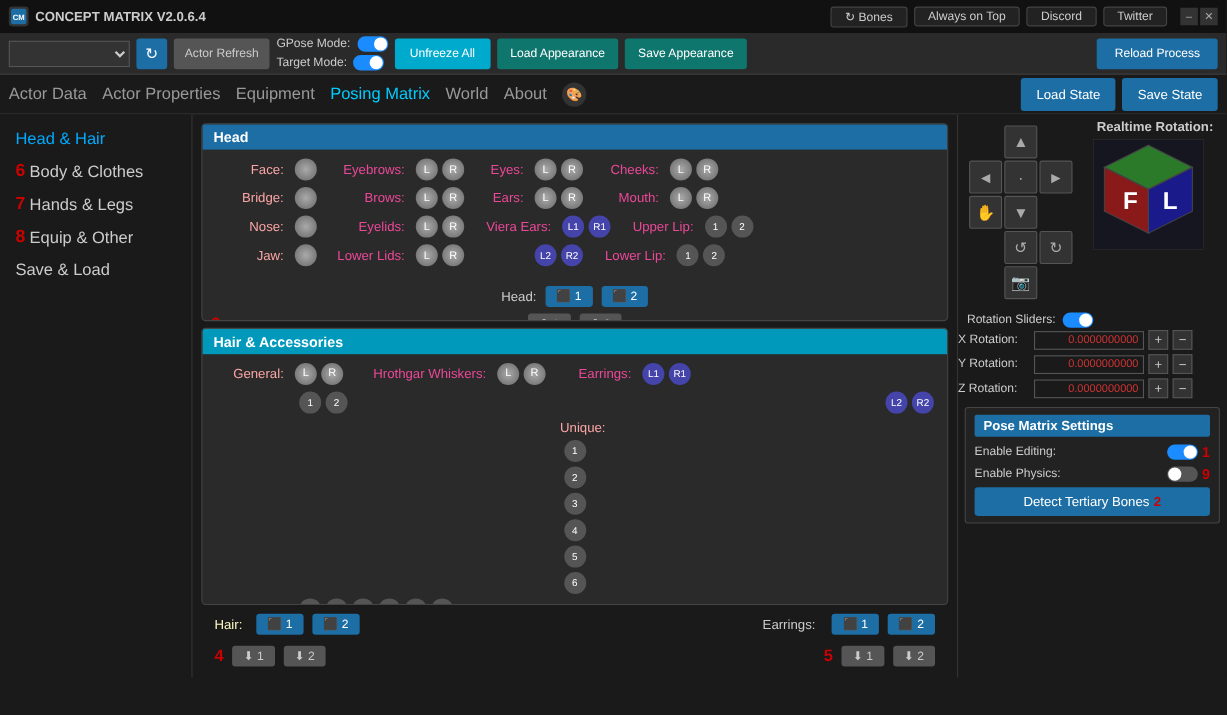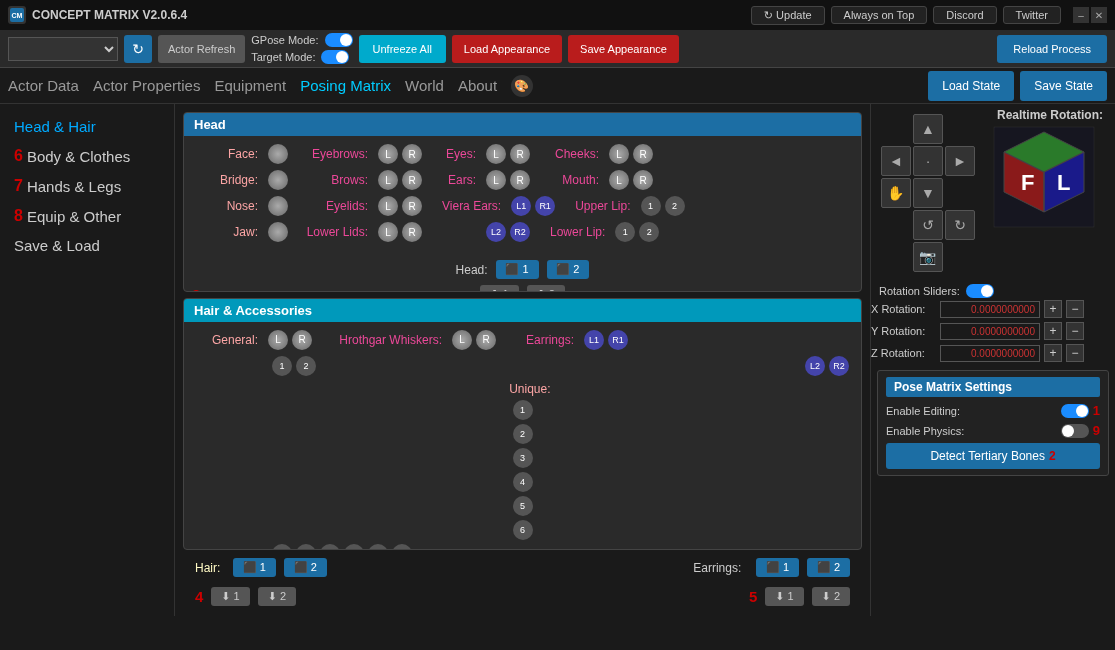--- a/index.html
+++ b/index.html
@@ -106,21 +106,21 @@
     }
     .toggle::after {
       content: '';
       position: absolute;
       width: 12px; height: 12px;
       background: white;
       border-radius: 50%;
       top: 1px; right: 1px;
     }
     .btn-blue {
-      background: #b91c1c;
+      background: #0f766e;
       border: none;
       color: white;
       padding: 4px 12px;
       border-radius: 3px;
       cursor: pointer;
       font-size: 11px;
       height: 28px;
     }
     .btn-cyan {
       background: #00aacc;
@@ -410,21 +410,21 @@
 <body>
 
 <div id="titlebar">
   <div id="app-logo">
     <svg width="16" height="16" viewBox="0 0 16 16">
       <rect x="1" y="1" width="14" height="14" rx="2" fill="#1c6ea4"></rect>
       <text x="8" y="11" text-anchor="middle" fill="white" font-size="7" font-weight="bold">CM</text>
     </svg>
   </div>
   <span id="app-title">CONCEPT MATRIX V2.0.6.4</span>
-  <button class="titlebar-btn">↻  Update</button>
+  <button class="titlebar-btn">↻  Bones</button>
   <button class="titlebar-btn">Always on Top</button>
   <button class="titlebar-btn">Discord</button>
   <button class="titlebar-btn">Twitter</button>
   <div class="win-controls">
     <button class="win-ctrl">–</button>
     <button class="win-ctrl">✕</button>
   </div>
 </div>
 
 <div id="toolbar">

